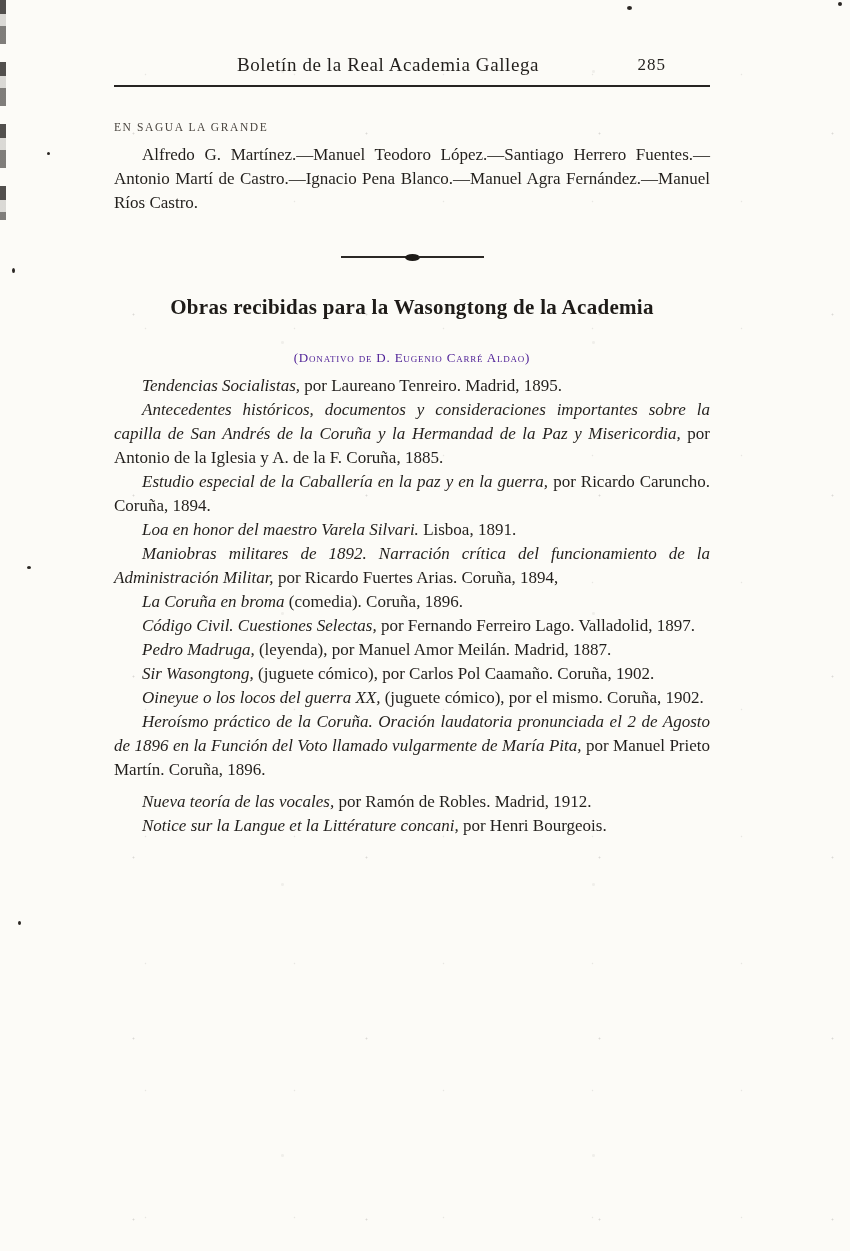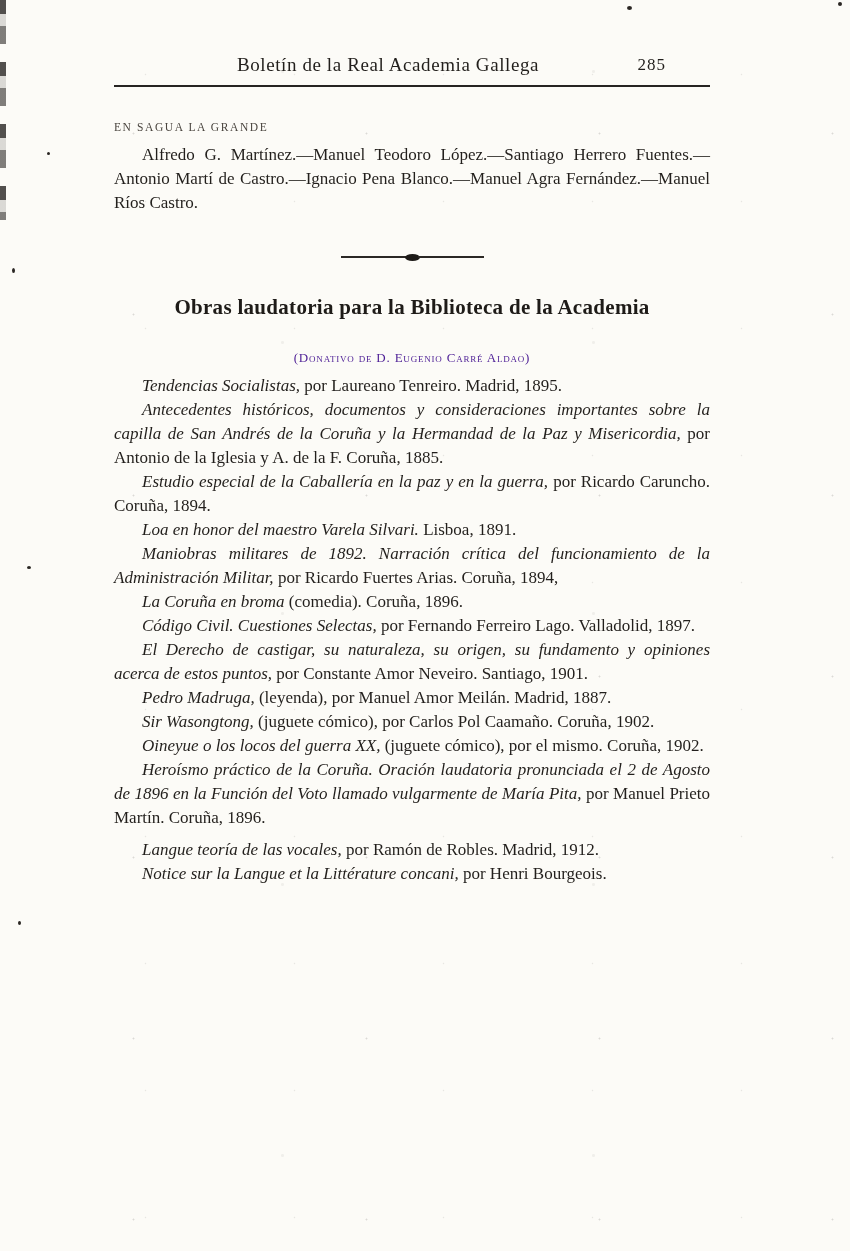--- a/index.html
+++ b/index.html
@@ -92,38 +92,37 @@
 
   <div class="sagua-heading">EN SAGUA LA GRANDE</div>
   <p class="body-text names">Alfredo G. Martínez.—Manuel Teodoro López.—Santiago Herrero Fuentes.—Antonio Martí de Castro.—Ignacio Pena Blanco.—Manuel Agra Fernández.—Manuel Ríos Castro.</p>
 
   <div class="divider">
     <span class="divider-line"></span>
     <span class="divider-lens"></span>
     <span class="divider-line"></span>
   </div>
 
-  <div class="works-title">Obras laudatoria para la Biblioteca de la Academia</div>
+  <div class="works-title">Obras recibidas para la Wasongtong de la Academia</div>
 
   <div class="donation-heading">(Donativo de D. Eugenio Carré Aldao)</div>
 
   <div class="entries body-text">
     <p class="entry"><i>Tendencias Socialistas,</i> <span>por Laureano Tenreiro. Madrid, 1895.</span></p>
     <p class="entry"><i>Antecedentes históricos, documentos y consideraciones importantes sobre la capilla de San Andrés de la Coruña y la Hermandad de la Paz y Misericordia,</i> <span>por Antonio de la Iglesia y A. de la F. Coruña, 1885.</span></p>
     <p class="entry"><i>Estudio especial de la Caballería en la paz y en la guerra,</i> <span>por Ricardo Caruncho. Coruña, 1894.</span></p>
     <p class="entry"><i>Loa en honor del maestro Varela Silvari.</i> <span>Lisboa, 1891.</span></p>
     <p class="entry"><i>Maniobras militares de 1892. Narración crítica del funcionamiento de la Administración Militar,</i> <span>por Ricardo Fuertes Arias. Coruña, 1894,</span></p>
     <p class="entry"><i>La Coruña en broma</i> <span>(comedia). Coruña, 1896.</span></p>
     <p class="entry"><i>Código Civil. Cuestiones Selectas,</i> <span>por Fernando Ferreiro Lago. Valladolid, 1897.</span></p>
-    <p class="entry"><i>El Derecho de castigar, su naturaleza, su origen, su fundamento y opiniones acerca de estos puntos,</i> <span>por Constante Amor Neveiro. Santiago, 1901.</span></p>
     <p class="entry"><i>Pedro Madruga,</i> <span>(leyenda), por Manuel Amor Meilán. Madrid, 1887.</span></p>
     <p class="entry"><i>Sir Wasongtong,</i> <span>(juguete cómico), por Carlos Pol Caamaño. Coruña, 1902.</span></p>
     <p class="entry"><i>Oineyue o los locos del guerra XX,</i> <span>(juguete cómico), por el mismo. Coruña, 1902.</span></p>
     <p class="entry"><i>Heroísmo práctico de la Coruña. Oración laudatoria pronunciada el 2 de Agosto de 1896 en la Función del Voto llamado vulgarmente de María Pita,</i> <span>por Manuel Prieto Martín. Coruña, 1896.</span></p>
   </div>
 
 
   <div class="entries body-text">
-    <p class="entry"><i>Langue teoría de las vocales,</i> <span>por Ramón de Robles. Madrid, 1912.</span></p>
+    <p class="entry"><i>Nueva teoría de las vocales,</i> <span>por Ramón de Robles. Madrid, 1912.</span></p>
     <p class="entry"><i>Notice sur la Langue et la Littérature concani,</i> <span>por Henri Bourgeois.</span></p>
   </div>
 
 </div>
 
 </body></html>

